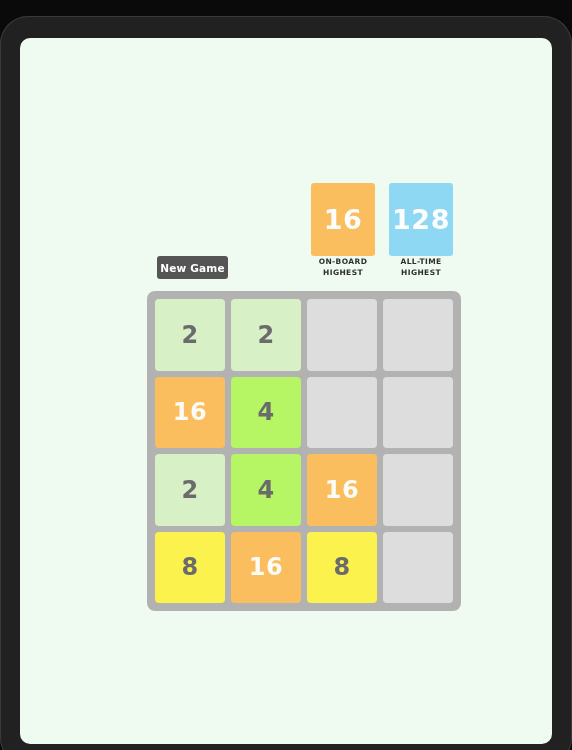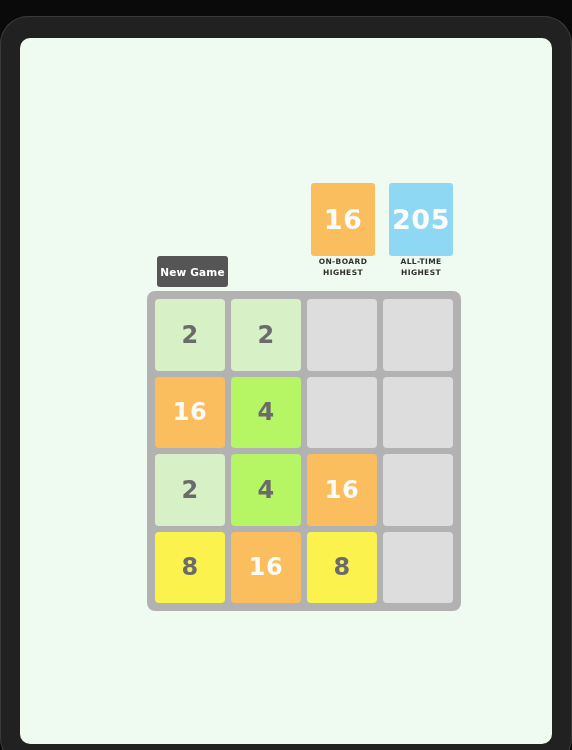--- a/index.html
+++ b/index.html
@@ -75,21 +75,21 @@
     letter-spacing: 0.4px;
     font-family: "DejaVu Sans", sans-serif;
   }
 
   
   #new-game-button {
     position: absolute;
     left: 137px;
     top: 218px;
     width: 71px;
-    height: 31px;
+    height: 23px;
     background: #555555;
     border: none;
     border-radius: 3px;
     color: #ffffff;
     font-size: 10.5px;
     font-weight: bold;
     font-family: "DejaVu Sans", sans-serif;
     letter-spacing: 0.2px;
     cursor: pointer;
     display: flex;
@@ -140,21 +140,21 @@
 
       <div class="score-group onboard">
         <div class="score-box onboard-box">16</div>
         <div class="score-label">
           <div>ON-BOARD</div>
           <div>HIGHEST</div>
         </div>
       </div>
 
       <div class="score-group alltime">
-        <div class="score-box alltime-box">205</div>
+        <div class="score-box alltime-box">128</div>
         <div class="score-label">
           <div>ALL-TIME</div>
           <div>HIGHEST</div>
         </div>
       </div>
 
     </div>
 
     <button id="new-game-button">New Game</button>
 

